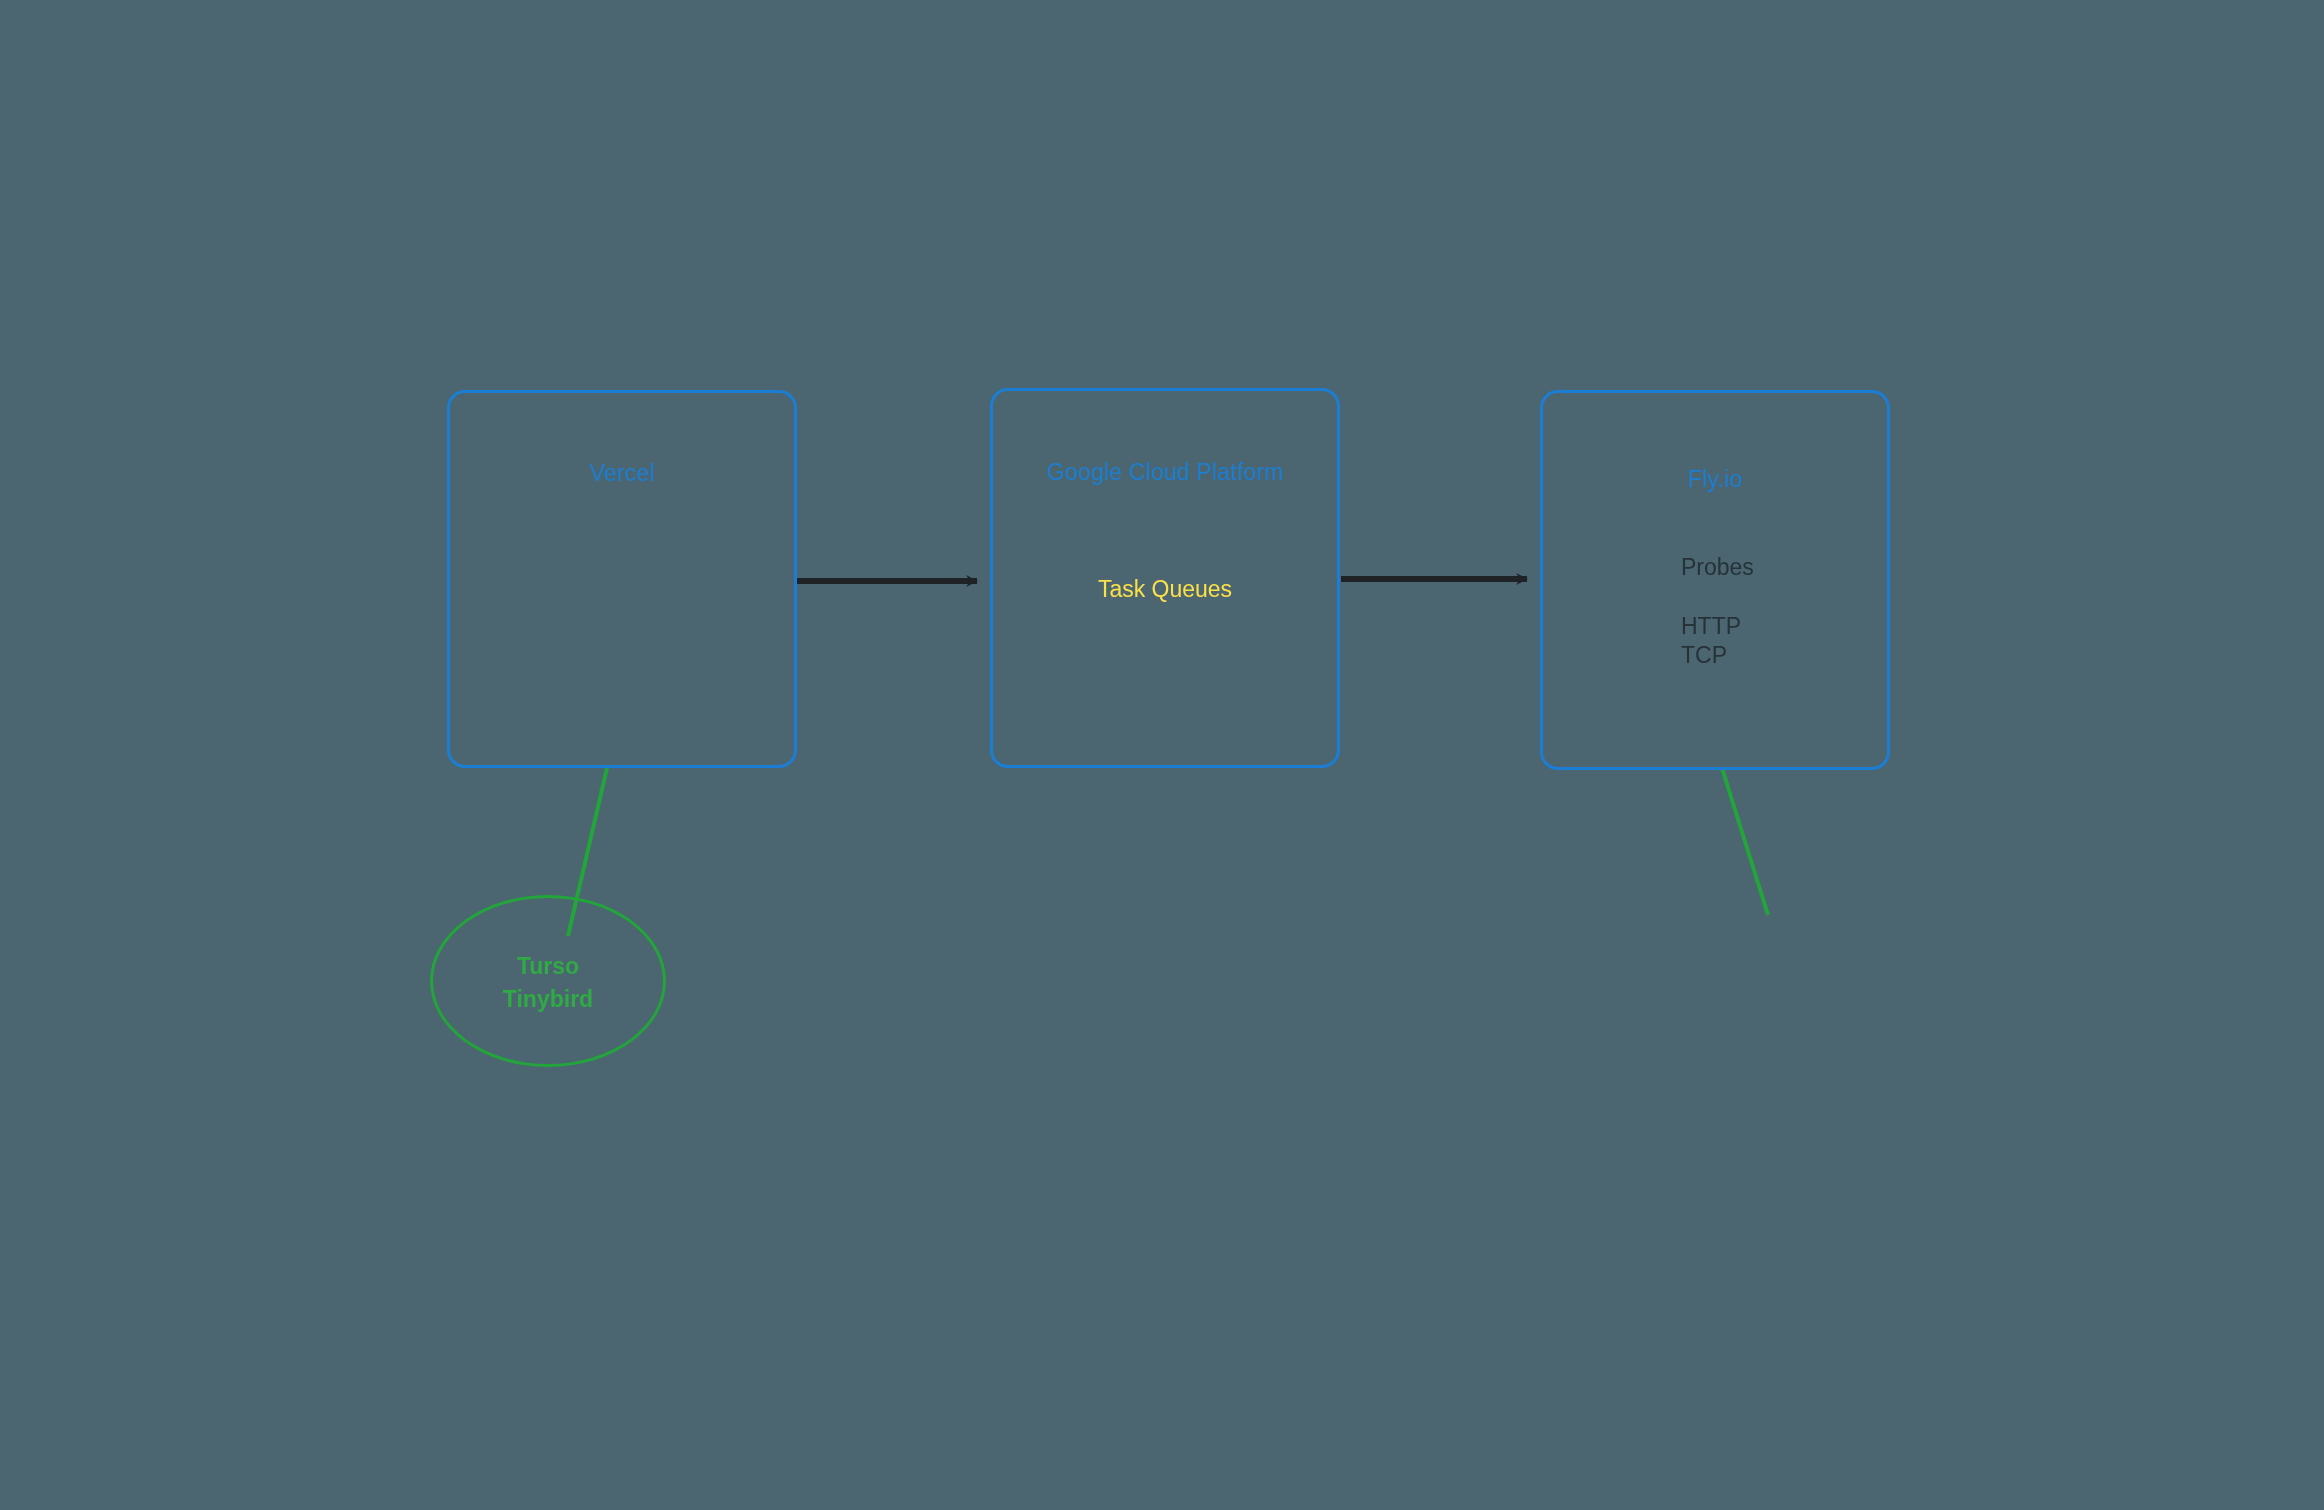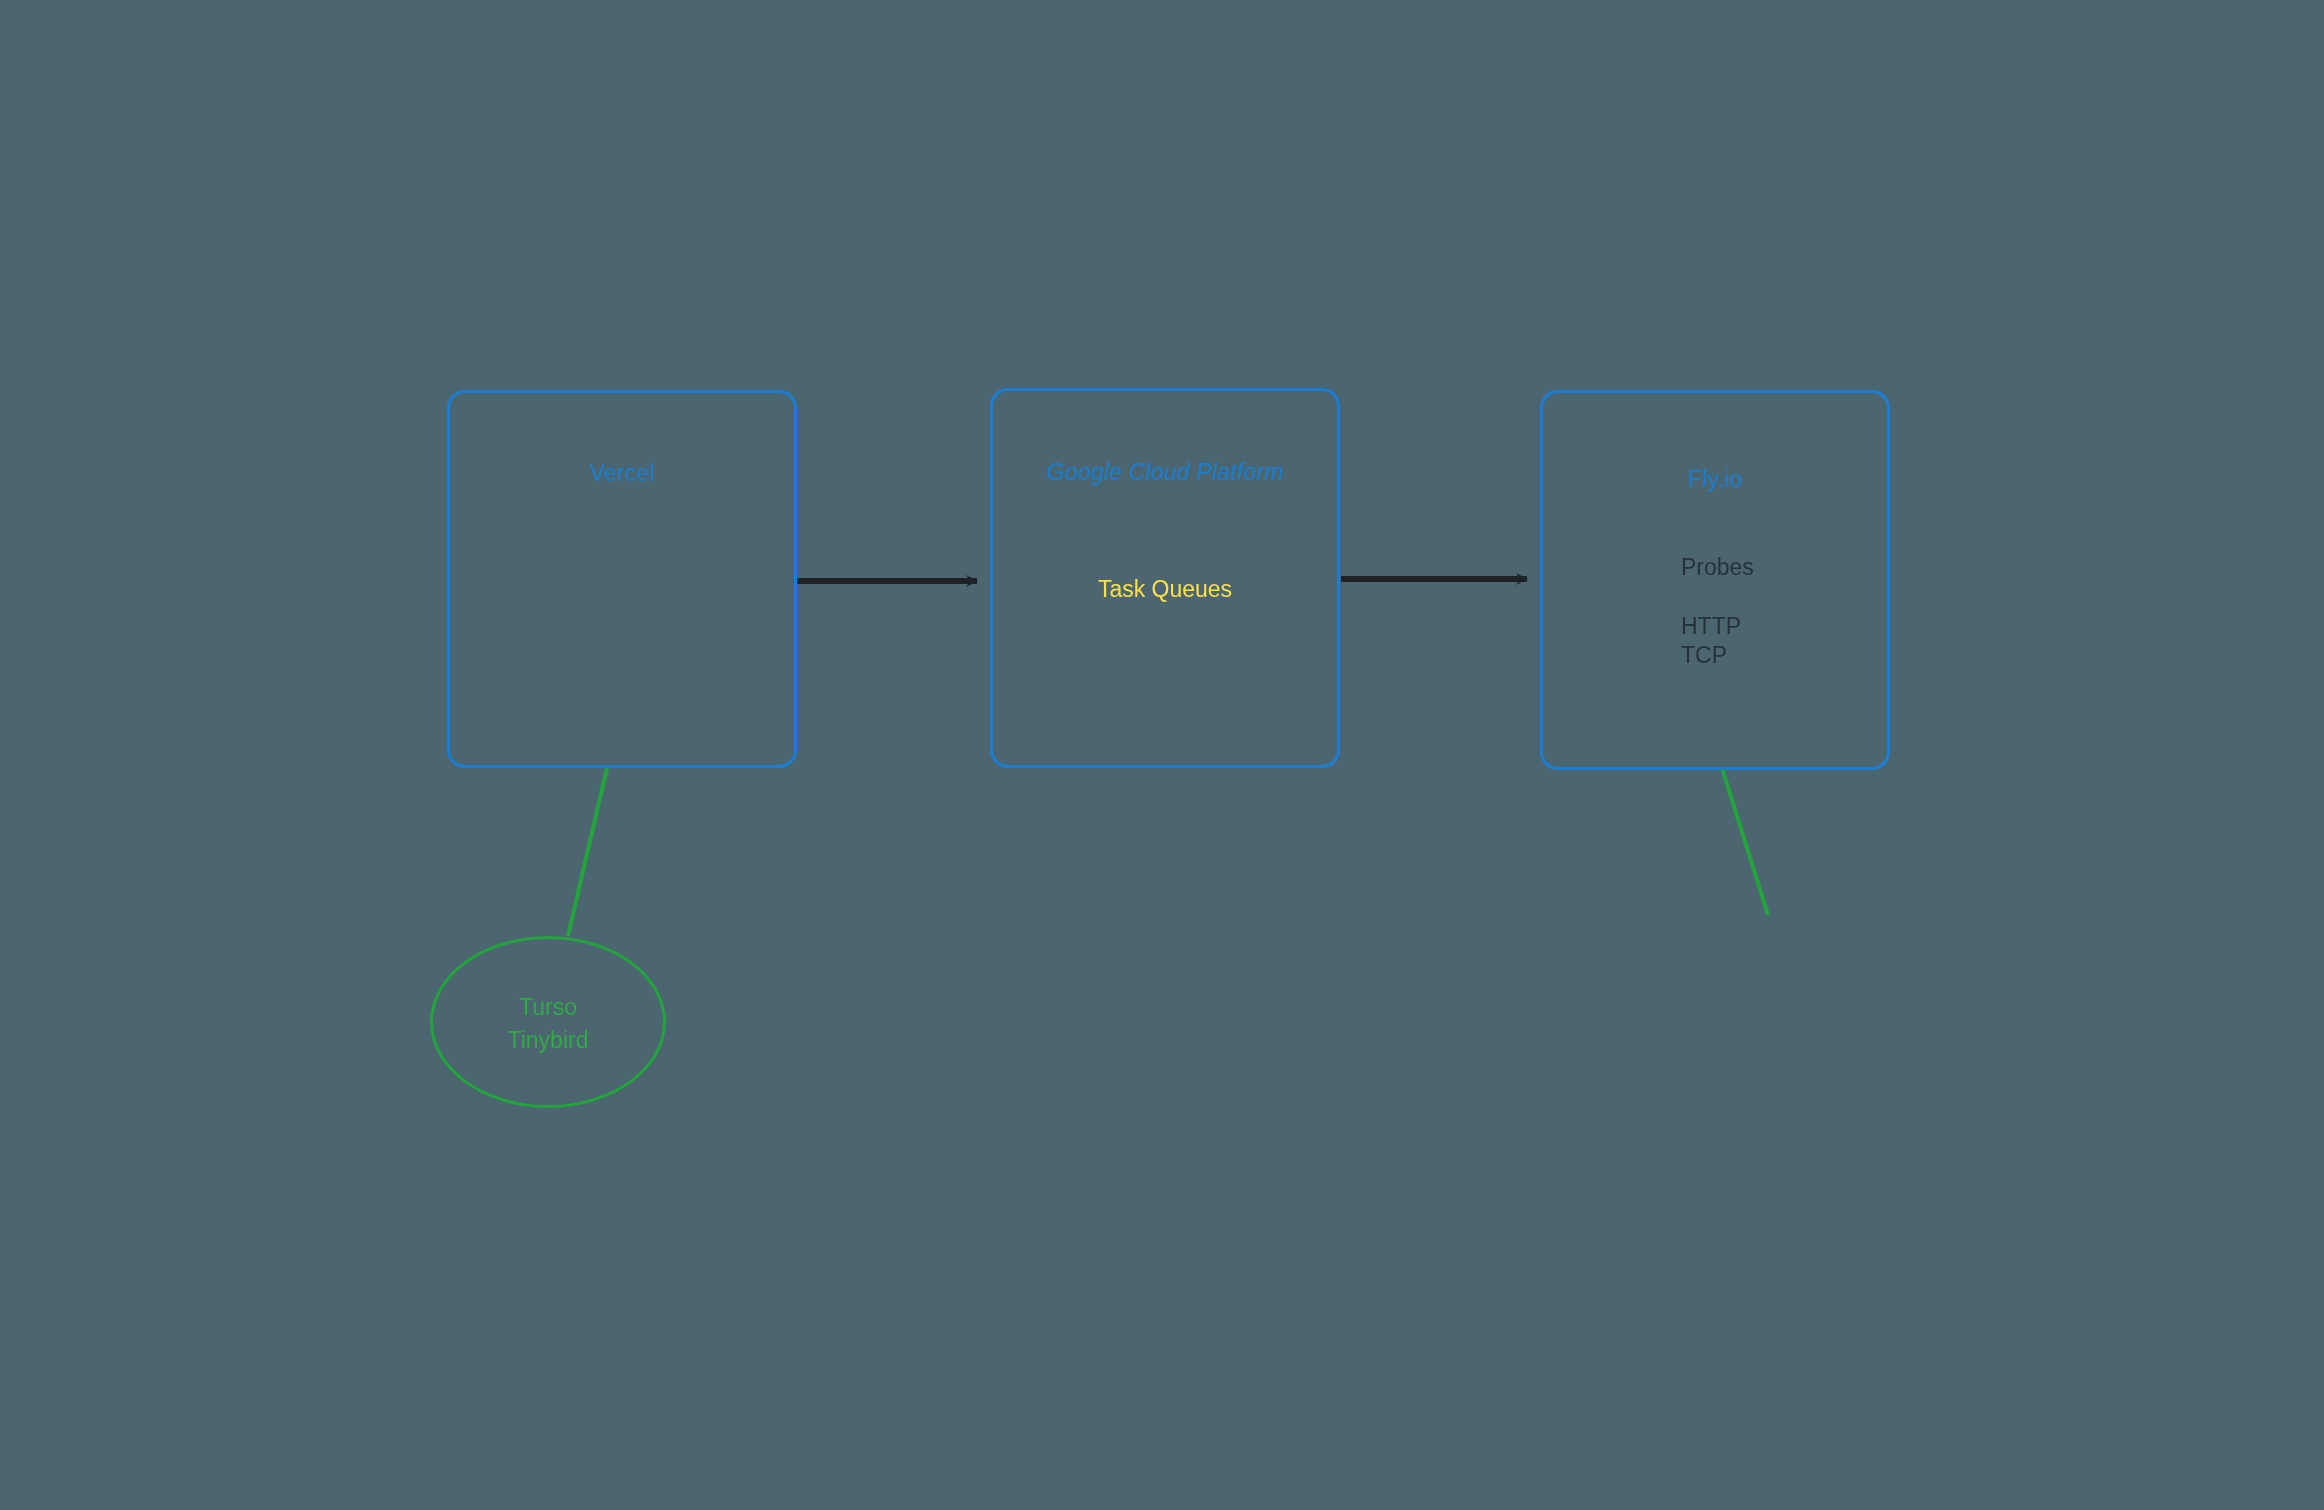--- a/index.html
+++ b/index.html
@@ -103,36 +103,36 @@
     <line x1="607" y1="768" x2="568" y2="936" stroke="#22a53a" stroke-width="4"></line>
 
     <line x1="1722" y1="768" x2="1768" y2="915" stroke="#22a53a" stroke-width="4"></line>
   </svg>
 
   <div class="node-box" style="left:447px; top:390px; width:350px; height:378px;">
     <div class="node-title" style="top:67px;">Vercel</div>
   </div>
 
   <div class="node-box" style="left:990px; top:388px; width:350px; height:380px;">
-    <div class="node-title" style="top:68px;font-style:italic;">Google Cloud Platform</div>
+    <div class="node-title" style="top:68px;">Google Cloud Platform</div>
     <div class="center-label" style="top:185px;">Task Queues</div>
   </div>
 
   <div class="node-box" style="left:1540px; top:390px; width:350px; height:380px;">
     <div class="node-title" style="top:73px;">Fly.io</div>
     <div class="body-lines" style="left:138px; top:163px;">
       <span class="line">Probes</span>
       <span class="gap-lg" style="display:block;"></span>
       <span class="line">HTTP</span>
       <span class="gap-sm" style="display:block;height:6px;"></span>
       <span class="line">TCP</span>
     </div>
   </div>
 
-  <div class="node-ellipse" style="left:430px; top:936px; width:236px; height:172px;">
+  <div class="node-ellipse" style="left:430px; top:895px; width:236px; height:172px;font-weight:bold;">
     <div class="ellipse-label" style="top:52px;">
       <span class="line">Turso</span>
       <span class="line">Tinybird</span>
     </div>
   </div>
 
 
 </div>
 
 </body></html>

